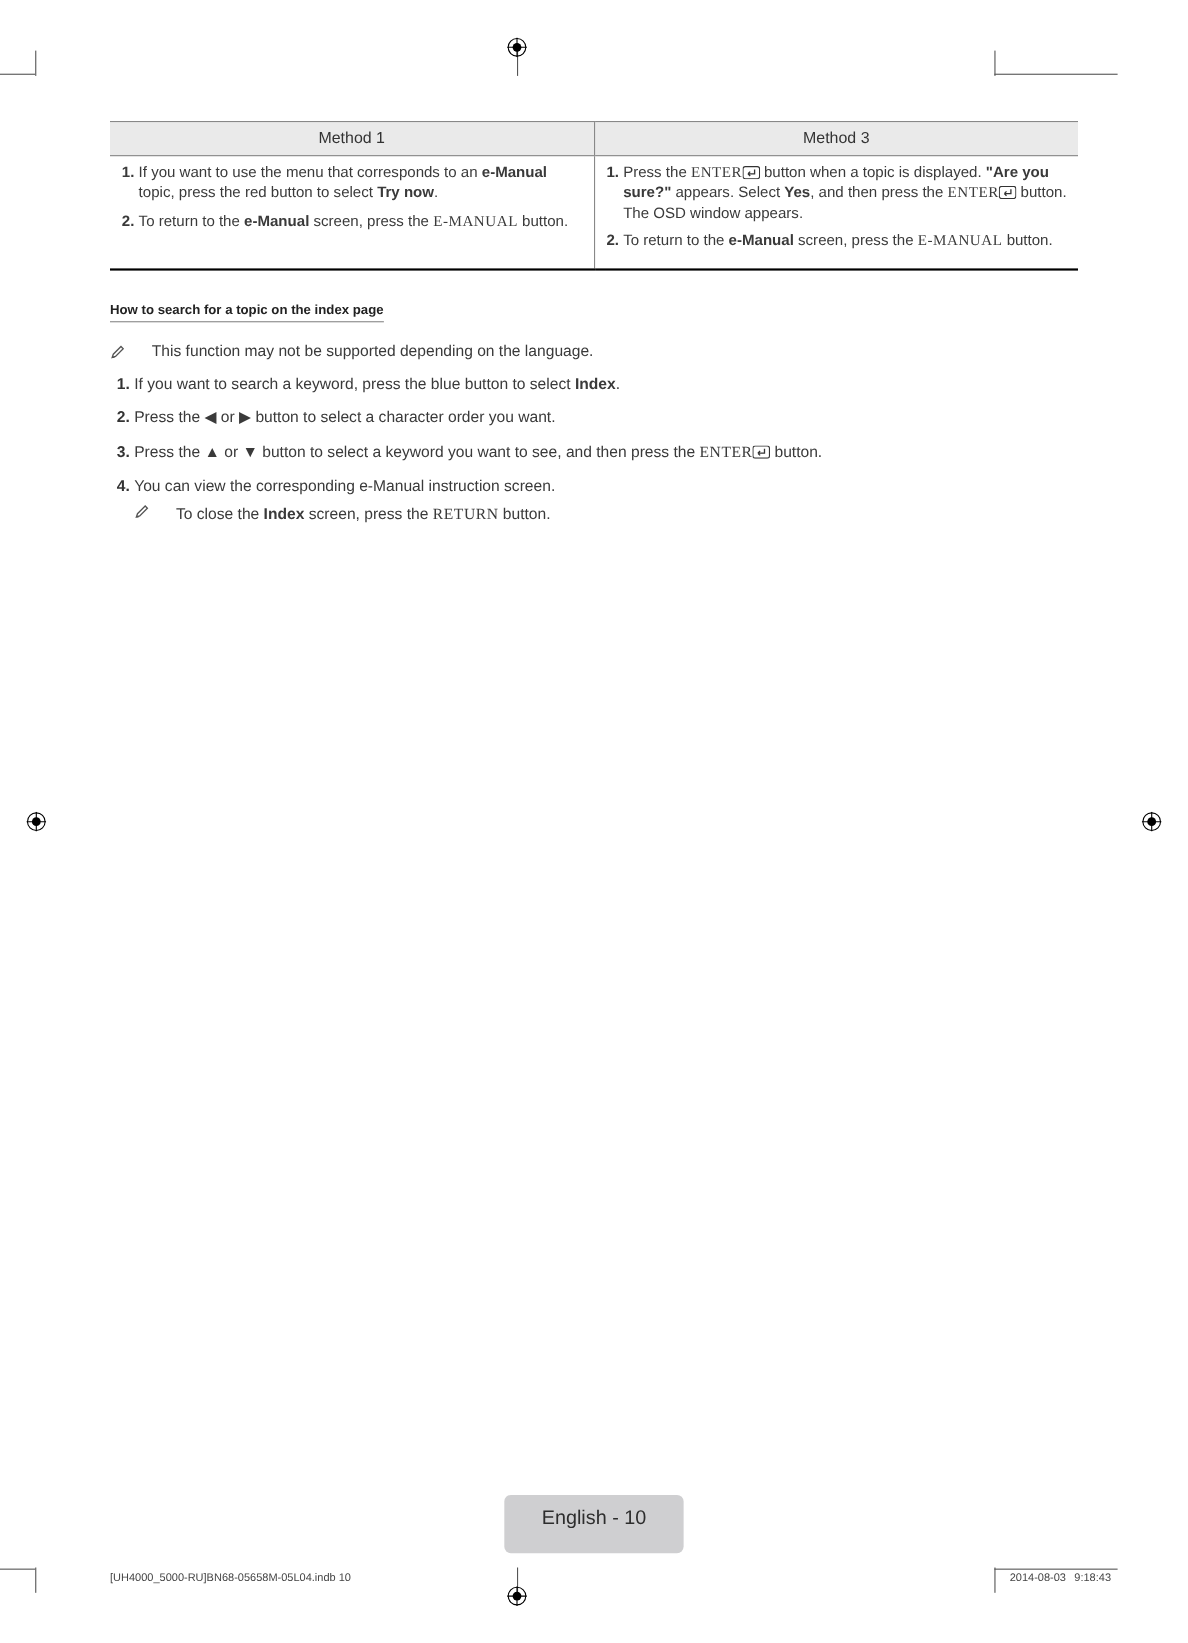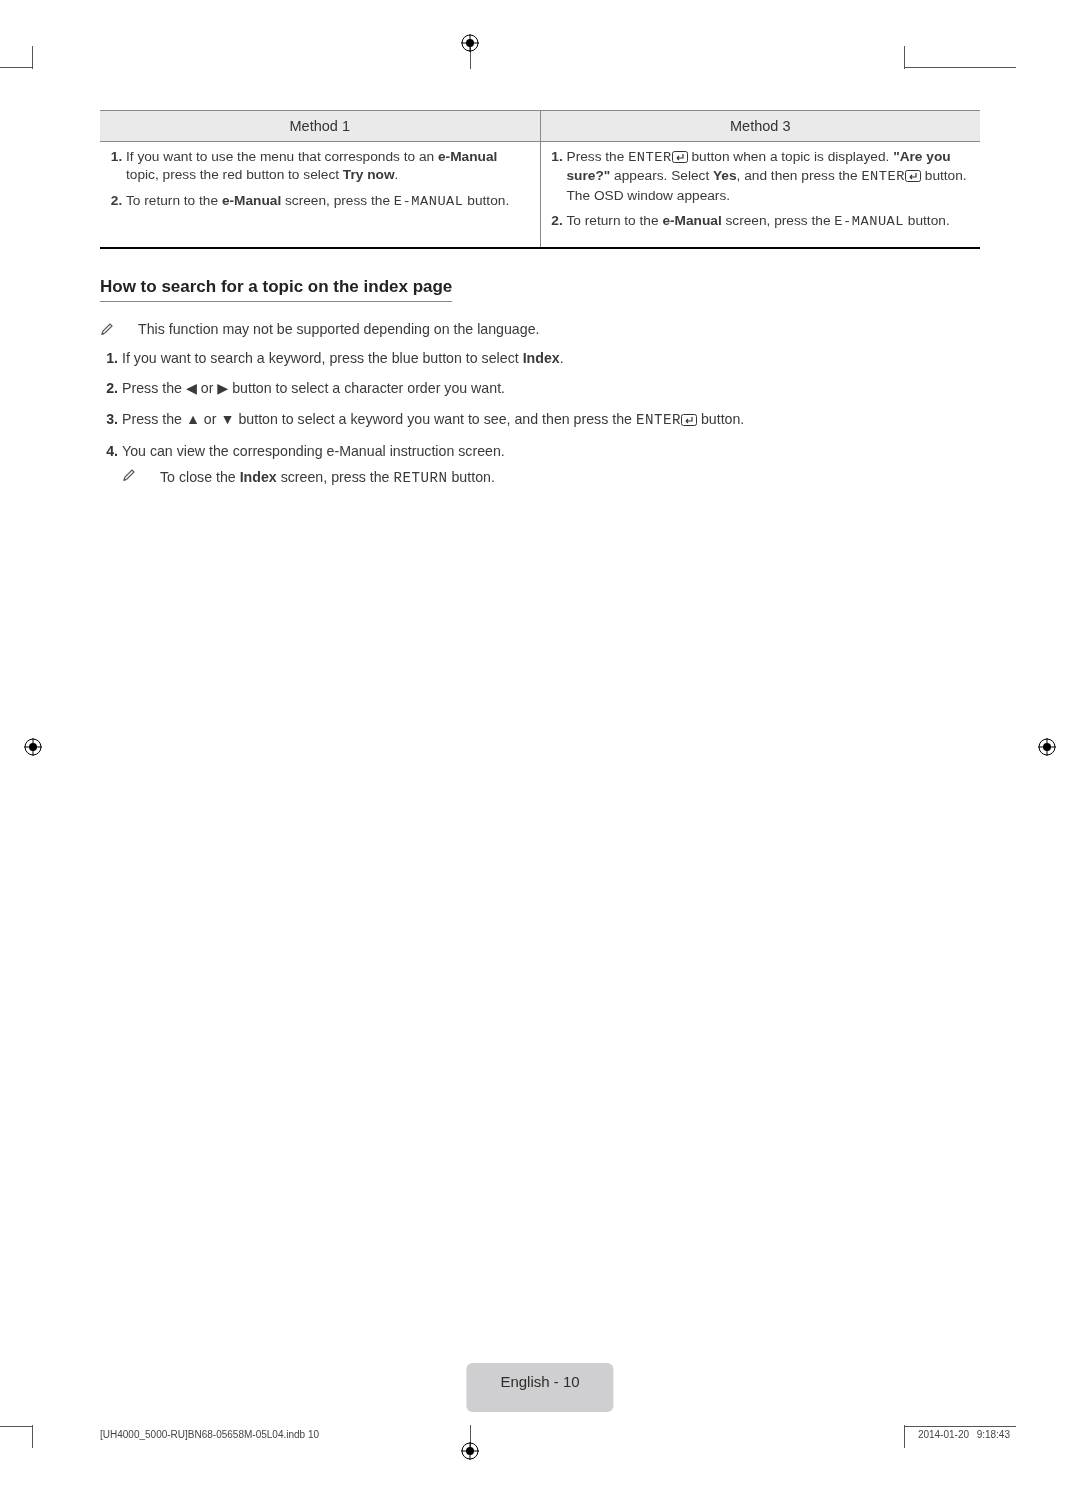--- a/index.html
+++ b/index.html
@@ -58,24 +58,24 @@
     line-height:1.35;
   }
   table.methods th + th,
   table.methods td + td { border-left:1px solid #888; }
 
   ol.mlist { margin:0; padding-left:20px; }
   ol.mlist li { margin-bottom:7px; }
   ol.mlist li::marker { font-weight:bold; }
 
   .bold { font-weight:bold; }
-  .smallcaps { font-family: Liberation Mono, monospace; letter-spacing:0.5px; }
+  .smallcaps { font-family: Liberation Serif, serif; letter-spacing:0.5px; }
 
   h2.section {
-    font-size:17px;
+    font-size:12px;
     font-weight:bold;
     margin:28px 0 10px 0;
     padding-bottom:4px;
     border-bottom:1px solid #888;
     display:inline-block;
     color:#222;
   }
 
   .note {
     display:flex;
@@ -90,21 +90,21 @@
   ol.steps > li::marker { font-weight:bold; color:#333; }
   ol.steps .subnote { display:flex; gap:24px; margin-top:6px; }
 
   .footer-pill {
     position:absolute;
     left:50%;
     transform:translateX(-50%);
     bottom:82px;
     background:#cfcfd1;
     color:#2d2d2d;
-    font-size:15px;
+    font-size:18px;
     padding:10px 34px 22px 34px;
     border-radius:6px;
   }
   .meta-left {
     position:absolute; left:100px; bottom:54px;
     font-size:10px; color:#444;
   }
   .meta-right {
     position:absolute; right:70px; bottom:54px;
     font-size:10px; color:#444;
@@ -239,13 +239,13 @@
       </div>
     </li>
   </ol>
 
 </div>
 
 <div class="footer-pill">
   <span>English - 10</span>
 </div>
 <div class="meta-left">[UH4000_5000-RU]BN68-05658M-05L04.indb   10</div>
-<div class="meta-right">2014-01-20     9:18:43</div>
+<div class="meta-right">2014-08-03     9:18:43</div>
 
 </body></html>

